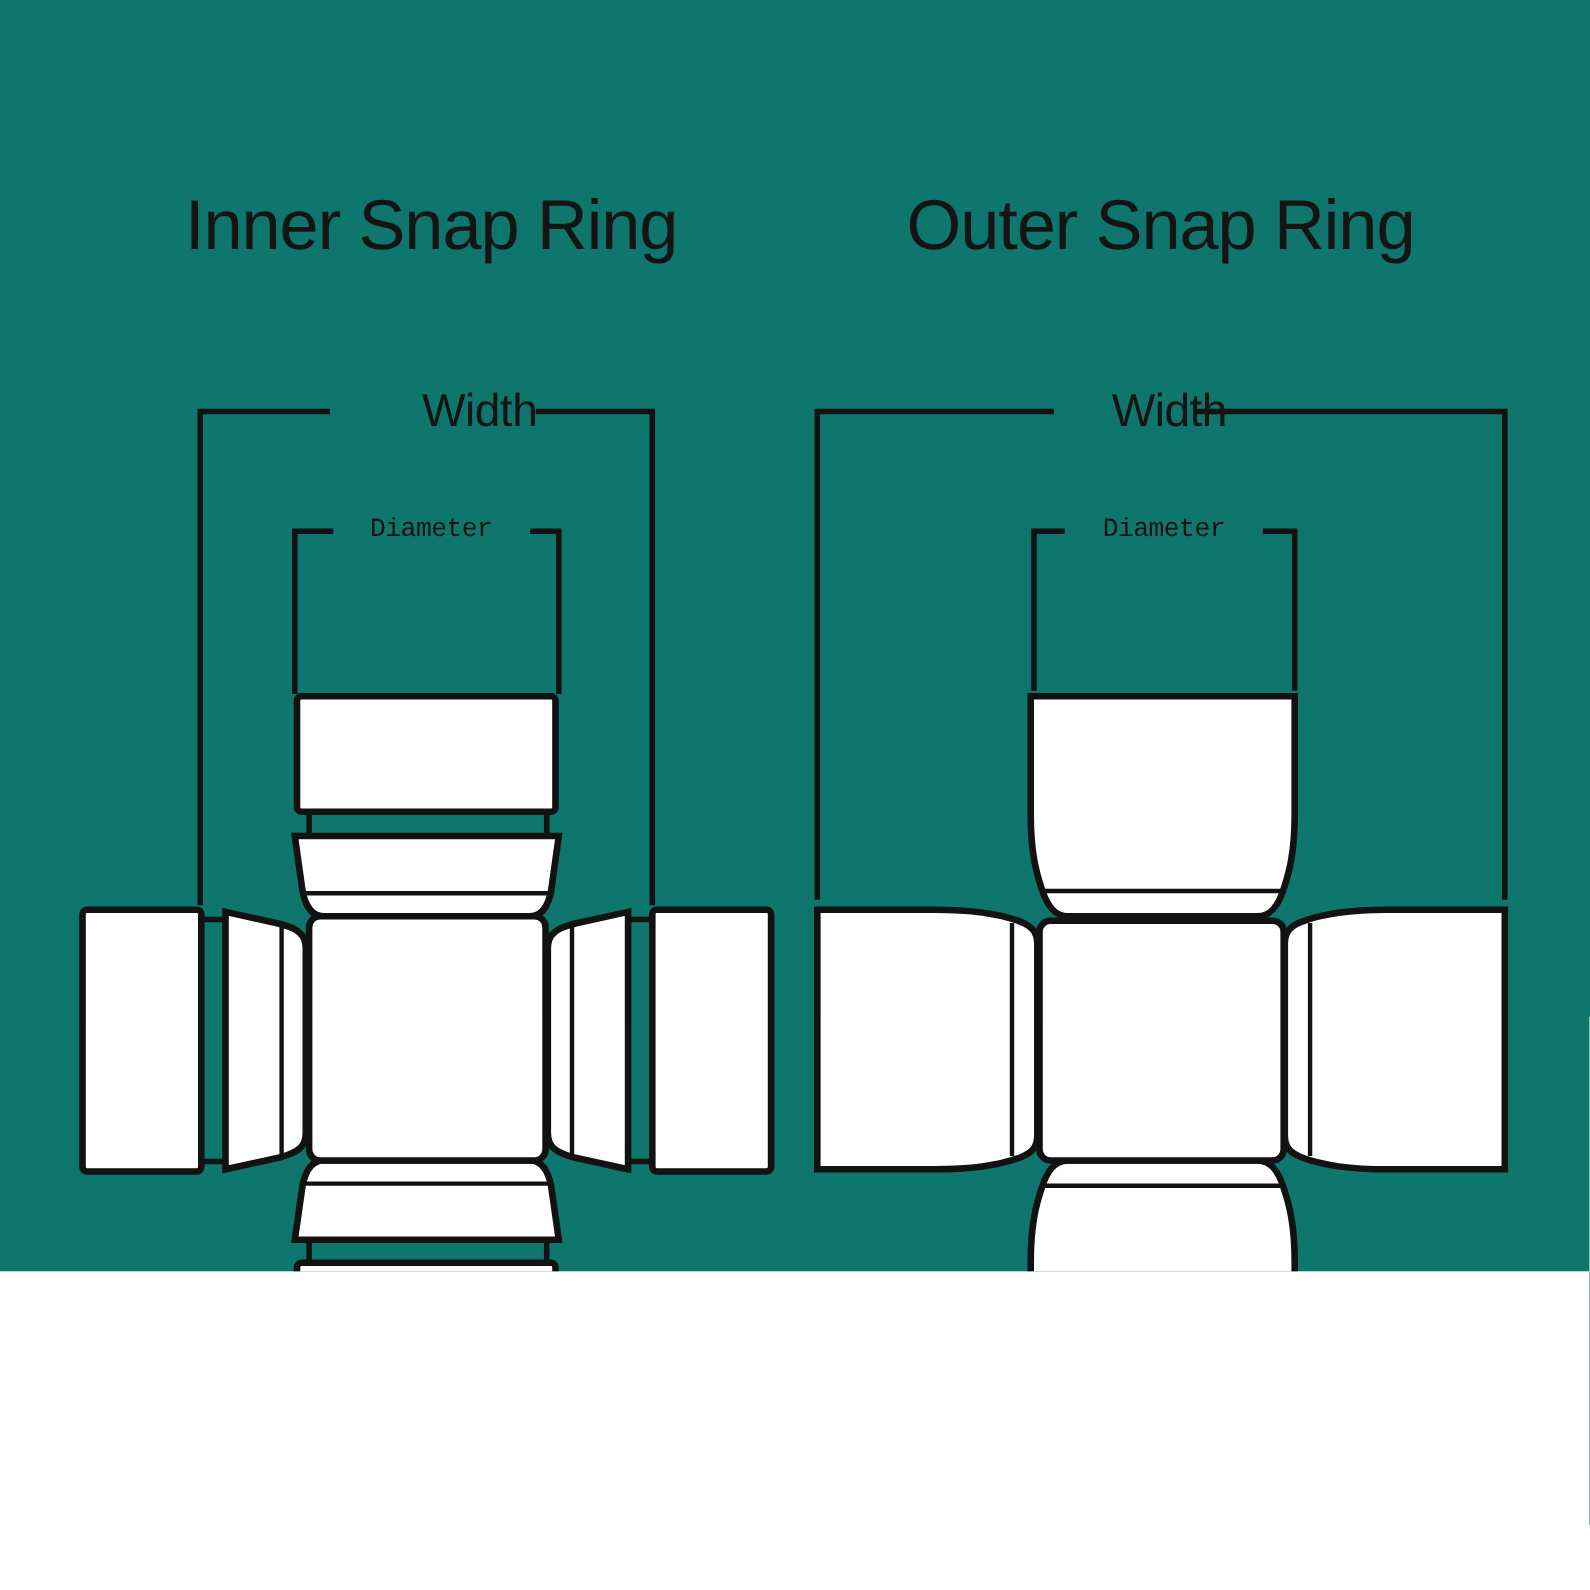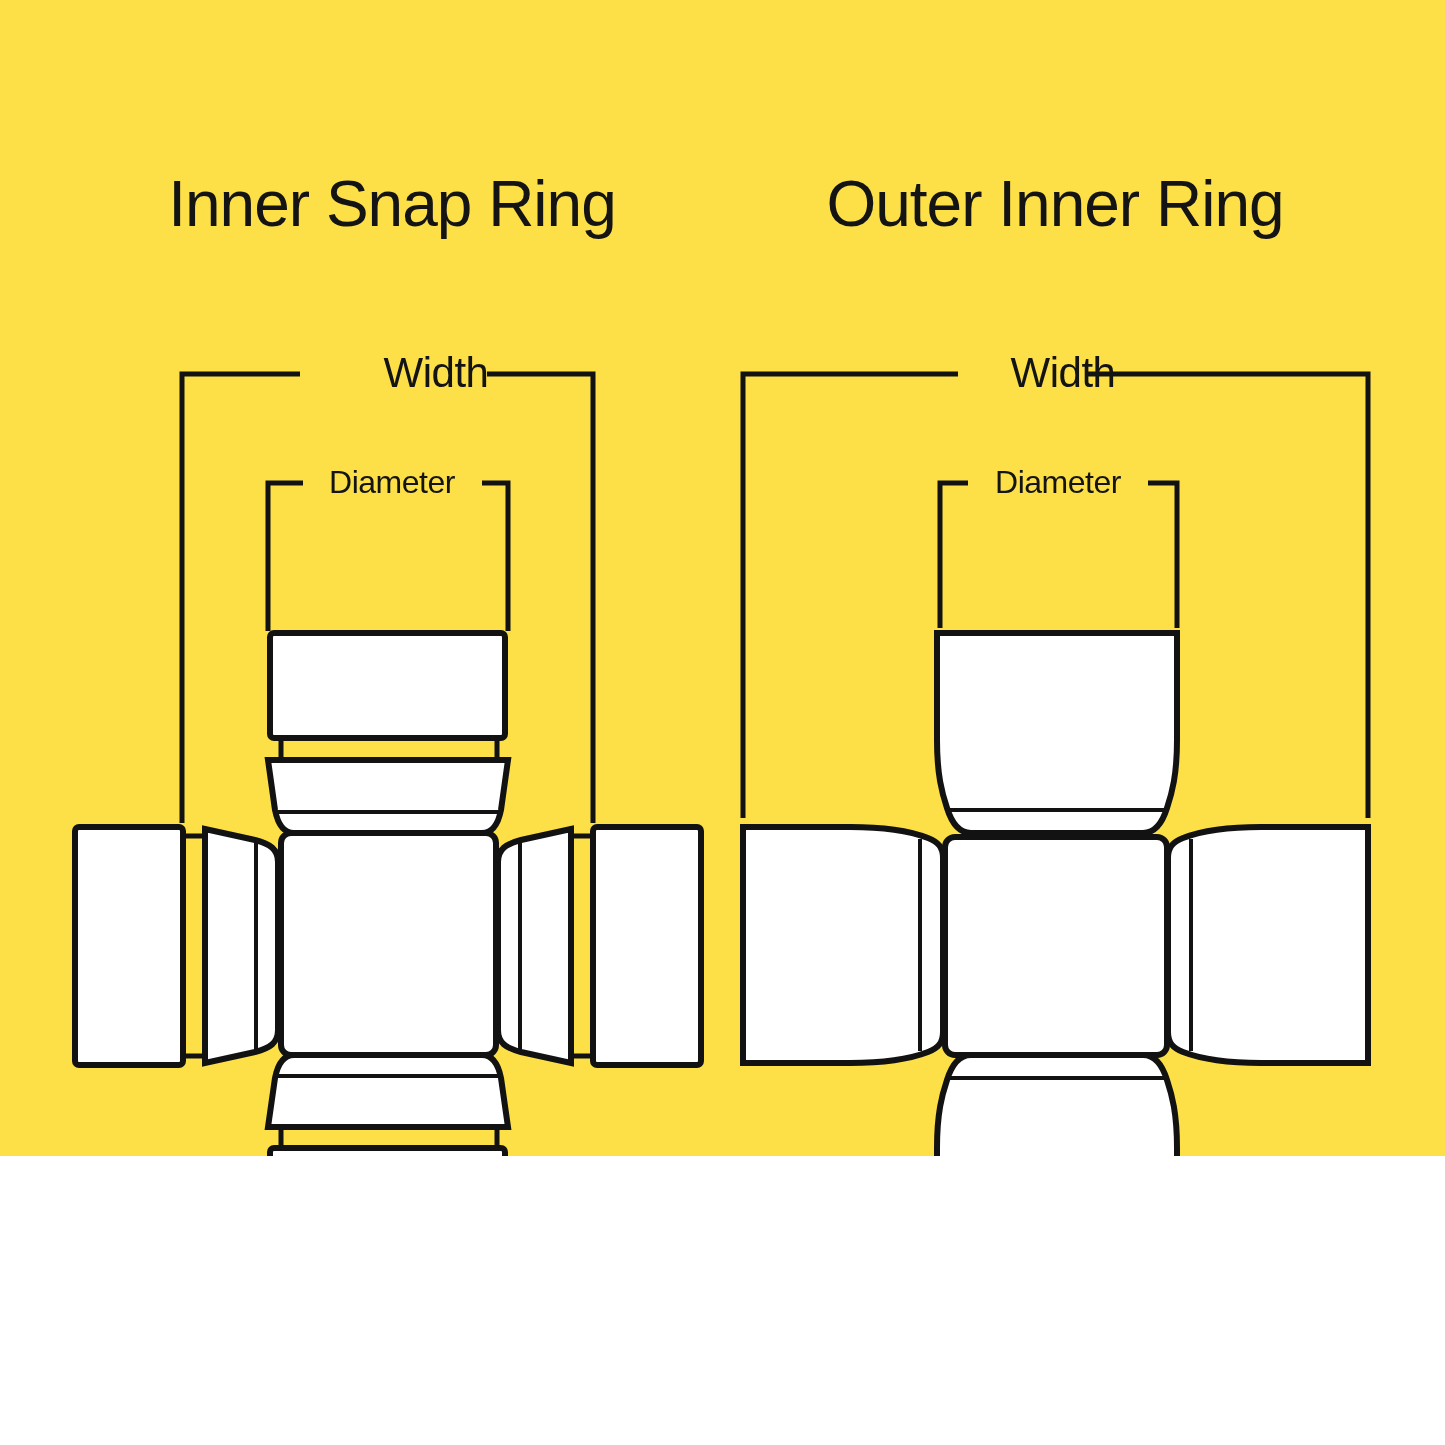--- a/index.html
+++ b/index.html
@@ -5,21 +5,21 @@
   html, body {
     margin: 0;
     padding: 0;
     background: #ffffff;
     font-family: "Liberation Sans", sans-serif;
   }
   #stage {
     position: relative;
     width: 1445px;
     height: 1156px;
-    background: #fde047;
+    background: #0f766e;
     overflow: hidden;
   }
   #linework {
     position: absolute;
     left: 0; top: 0;
     width: 1445px;
     height: 1445px;
   }
   .label {
     position: absolute;
@@ -34,23 +34,24 @@
     letter-spacing: -1px;
     font-weight: 400;
   }
   .dim-width {
     font-size: 42px;
     line-height: 46px;
     letter-spacing: -0.5px;
     margin-left: 42px;
   }
   .dim-diameter {
-    font-size: 32px;
+    font-size: 24px;
     line-height: 44px;
     letter-spacing: -0.5px;
+    font-family: Liberation Mono, monospace;
   }
   svg path, svg rect {
     fill: #ffffff;
     stroke: #121212;
   }
   svg .nofill { fill: none; }
 </style>
 </head>
 <body>
 
@@ -104,21 +105,21 @@
 
       <path stroke-width="6" d="M937,1255 L1177,1255 L1177,1148 C1177,1113 1172,1095 1167,1080 C1162,1064 1155,1055 1143,1055 L971,1055 C959,1055 952,1064 947,1080 C942,1095 937,1113 937,1148 L937,1255 Z"></path>
       <path class="nofill" stroke-width="4" d="M946,1078 L1168,1078"></path>
 
       <rect x="945" y="837" width="222" height="218" rx="10" stroke-width="6"></rect>
     </g>
   </svg>
 
   <div class="label title" style="left:392px; top:172px;">Inner Snap Ring</div>
 
-  <div class="label title" style="left:1055px; top:172px;">Outer Inner Ring</div>
+  <div class="label title" style="left:1055px; top:172px;">Outer Snap Ring</div>
 
   <div class="label dim-width" style="left:394px; top:350px;">Width</div>
 
   <div class="label dim-width" style="left:1021px; top:350px;">Width</div>
 
   <div class="label dim-diameter" style="left:392px; top:460px;">Diameter</div>
 
   <div class="label dim-diameter" style="left:1058px; top:460px;">Diameter</div>
 
 </div>

